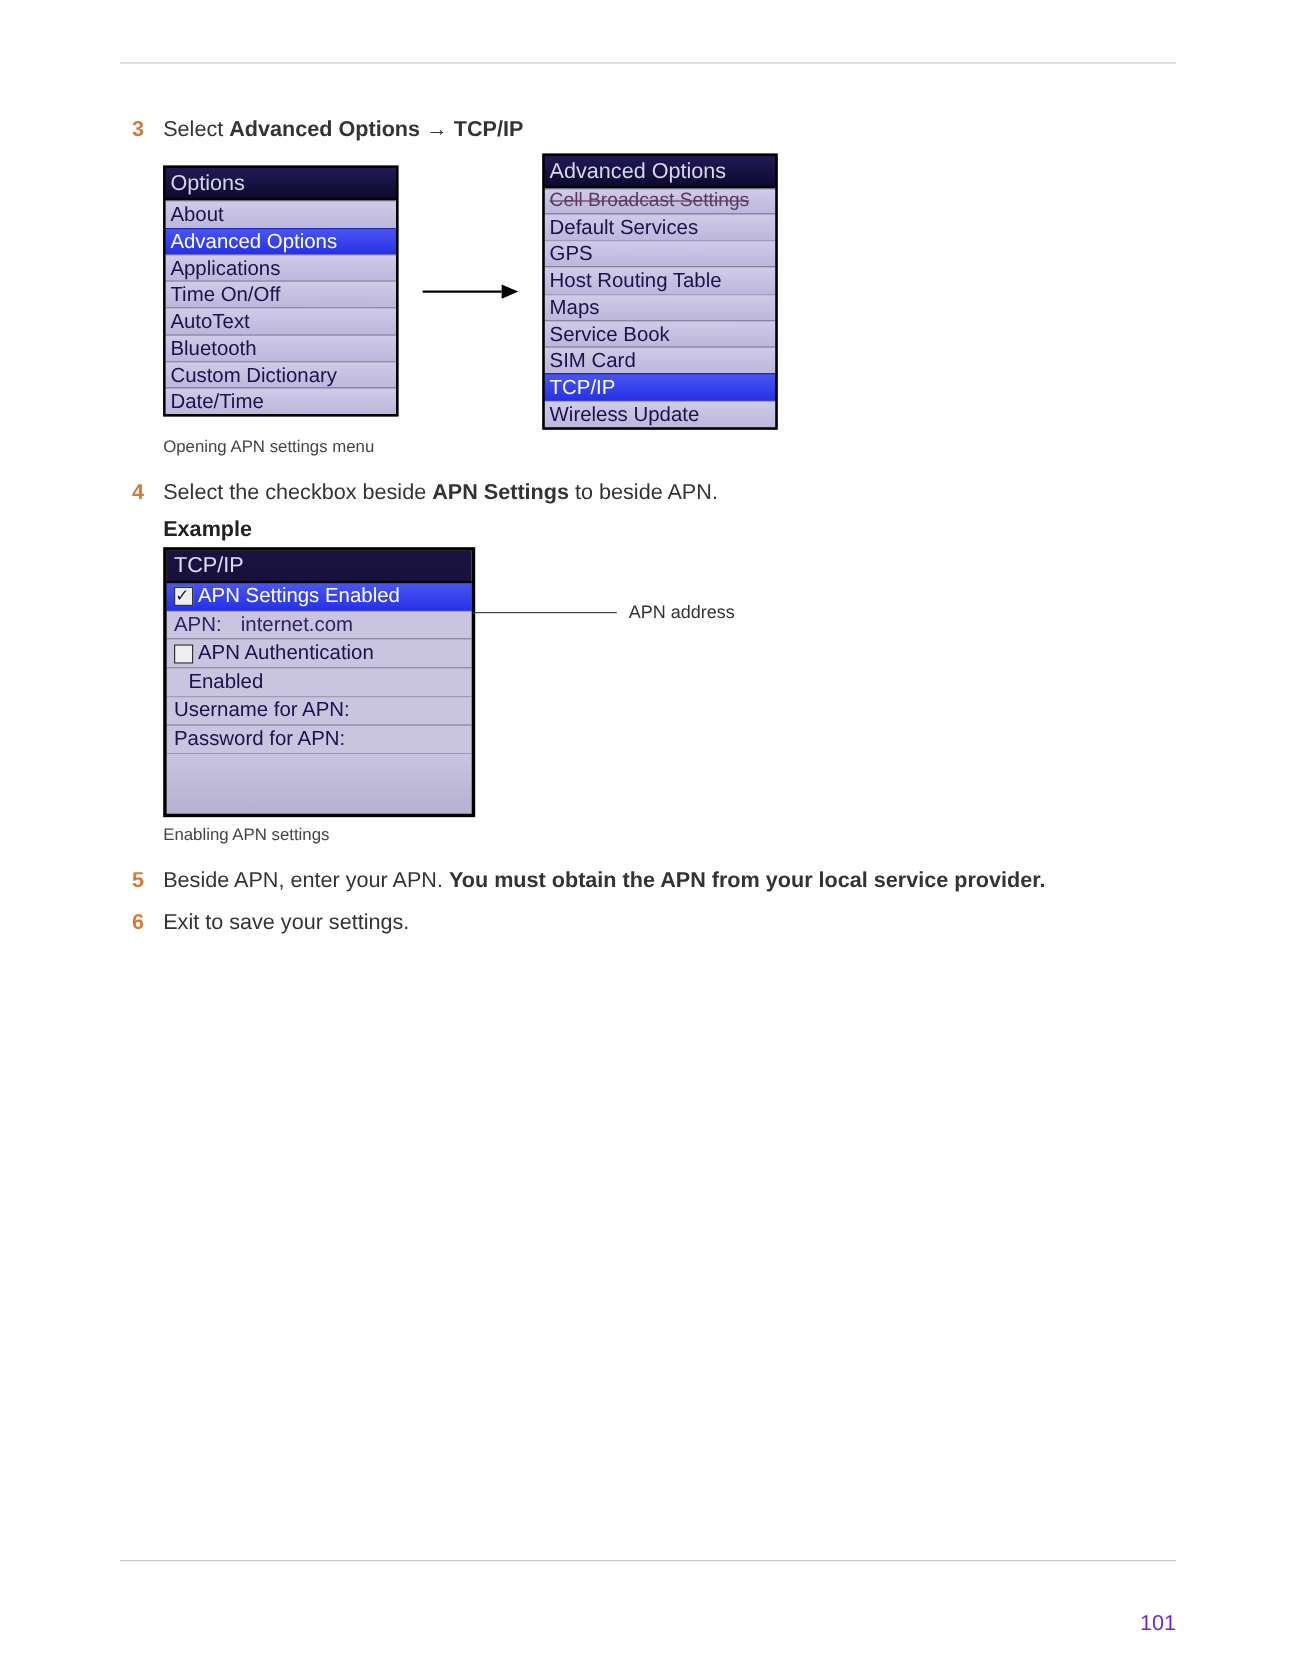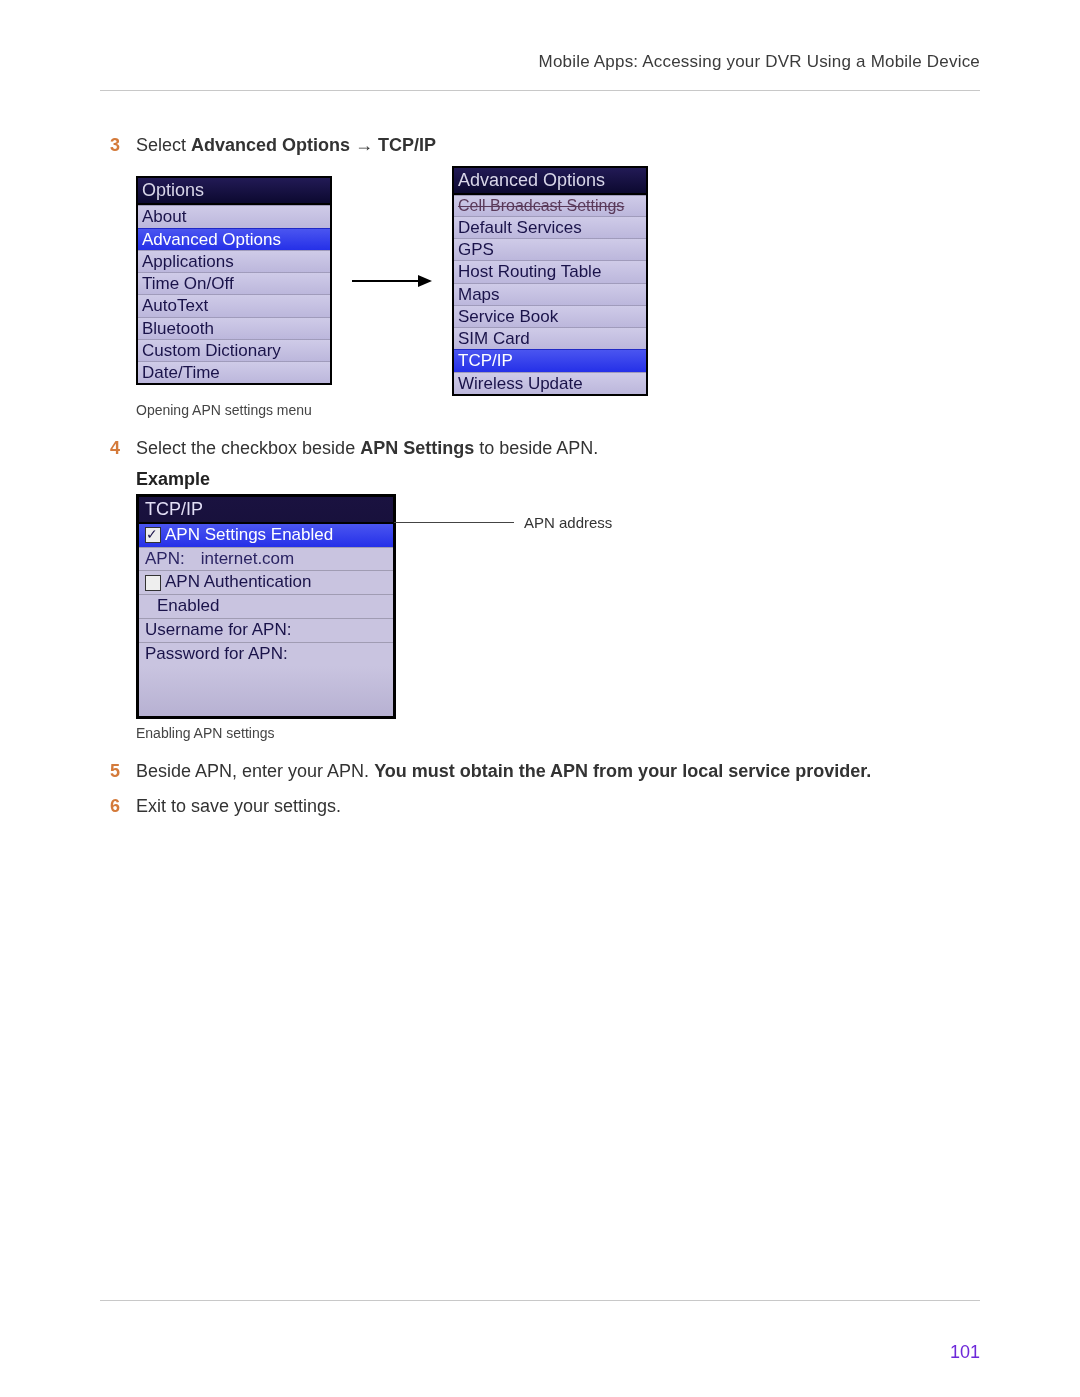--- a/index.html
+++ b/index.html
@@ -161,41 +161,40 @@
     color: #1a134a;
   }
   .annot-row {
     display: flex;
     align-items: flex-start;
     gap: 0;
   }
   .annot-line-wrap {
     display: flex;
     align-items: center;
-    margin-top: 20px;
+    margin-top: 46px;
     margin-left: -2px;
   }
   .annot-hline {
     width: 120px;
     border-top: 1px solid #444;
   }
   .annot-text {
     font-size: 15px;
     color: #333;
     margin-left: 10px;
     white-space: nowrap;
   }
   b { font-weight: 700; }
 </style>
 </head>
 <body>
 
 <div class="page">
 
-  <div class="header-line">Mobile Apps: Accessing your DVR Using a Mobile Device</div>
   <hr class="rule">
 
   <div class="step">
     <div class="step-num">3</div>
     <div class="step-body">
       <span>Select </span><b>Advanced Options</b><span> → </span><b>TCP/IP</b>
     </div>
   </div>
 
   <div class="figure-block">

